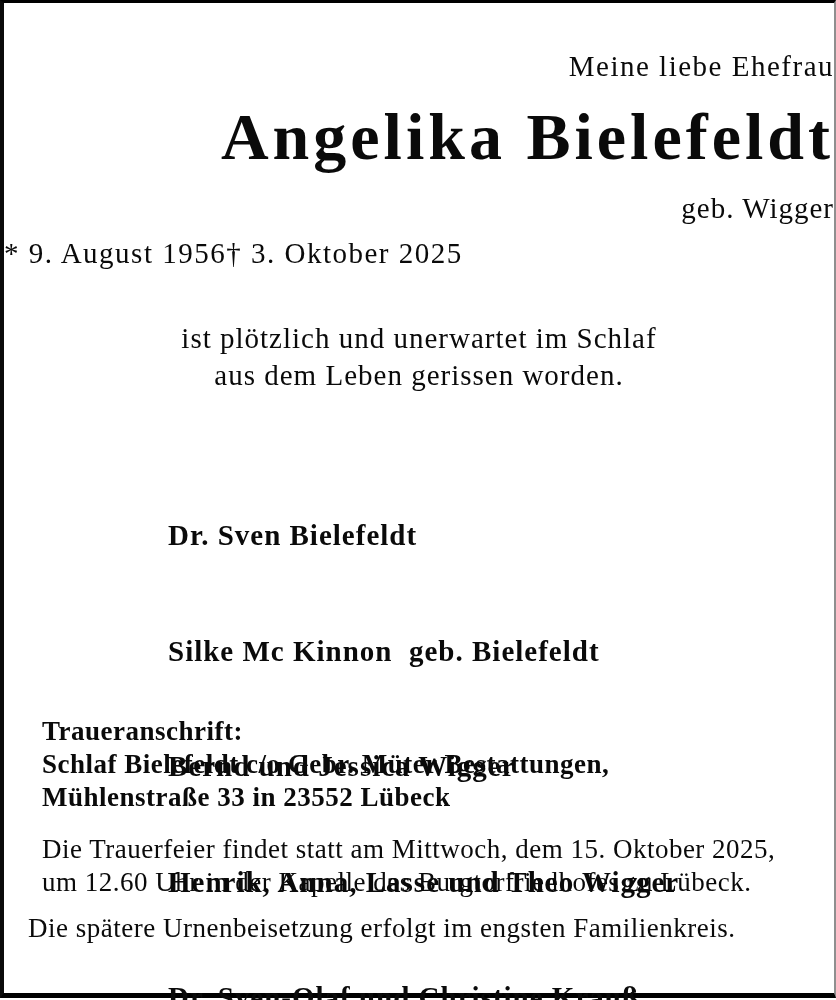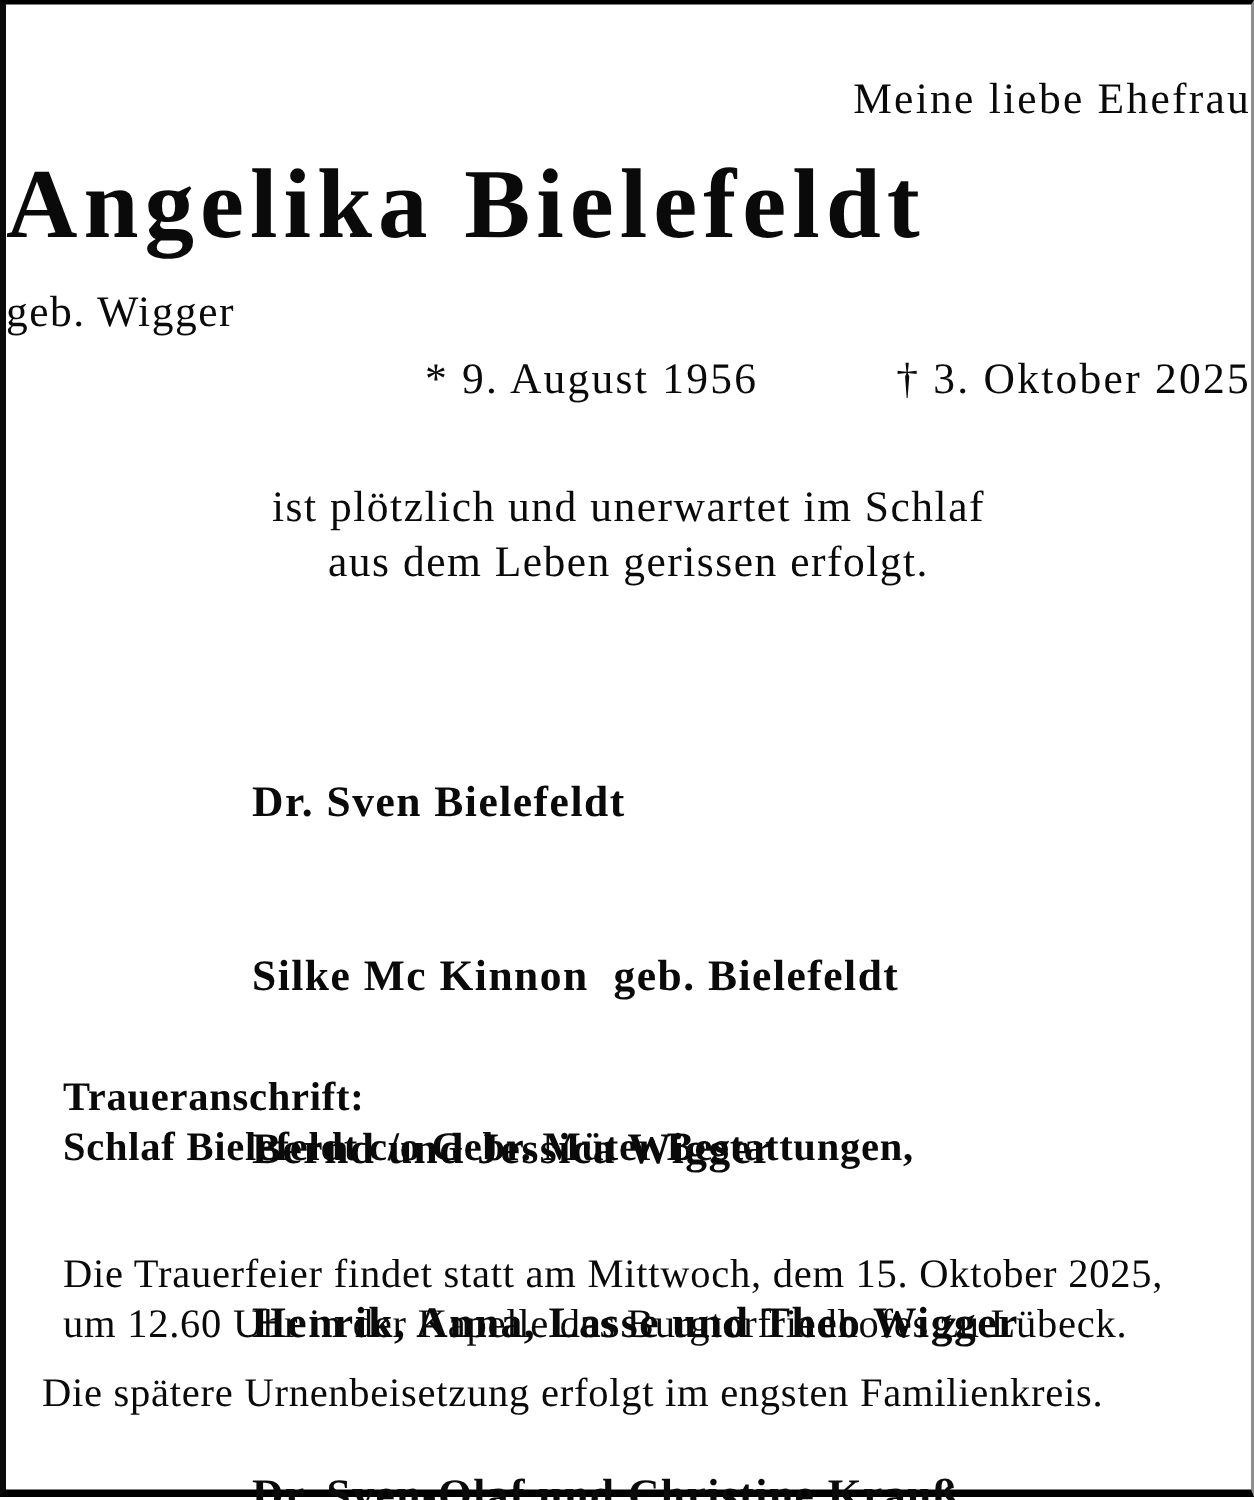--- a/index.html
+++ b/index.html
@@ -33,42 +33,41 @@
     text-align: right;
     font-size: 29px;
     line-height: 1;
     letter-spacing: 1.5px;
   }
   .deceased {
     position: absolute;
     left: 0; right: 0;
     top: 101px;
     margin: 0;
-    text-align: left;
+    text-align: right;
     font-size: 66px;
     line-height: 1;
     font-weight: bold;
     letter-spacing: 4px;
   }
   .maiden {
     position: absolute;
     left: 0; right: 0;
     top: 191px;
-    text-align: left;
+    text-align: right;
     font-size: 29px;
     line-height: 1;
     letter-spacing: 1px;
   }
   .dates {
     position: absolute;
     left: 0; right: 0;
     top: 236px;
     display: flex;
-    justify-content: flex-end;
-    gap: 92px;
+    justify-content: flex-start;
     font-size: 29px;
     line-height: 1;
     letter-spacing: 1.5px;
   }
   .message {
     position: absolute;
     left: 0; right: 0;
     top: 317px;
     text-align: center;
     font-size: 29px;
@@ -123,35 +122,36 @@
 
   <div class="maiden">geb. Wigger</div>
 
   <div class="dates">
     <span>* 9. August 1956</span>
     <span>† 3. Oktober 2025</span>
   </div>
 
   <div class="message">
     <div>ist plötzlich und unerwartet im Schlaf</div>
-    <div>aus dem Leben gerissen erfolgt.</div>
+    <div>aus dem Leben gerissen worden.</div>
   </div>
 
   <div class="mourners">
     <div>Dr. Sven Bielefeldt</div>
     <div>Silke Mc Kinnon&nbsp; geb. Bielefeldt</div>
     <div>Bernd und Jessica Wigger</div>
     <div>Henrik, Anna, Lasse und Theo Wigger</div>
     <div>Dr. Sven-Olaf und Christine Krauß</div>
     
   </div>
 
   <div class="address">
     <div>Traueranschrift:</div>
     <div>Schlaf Bielefeldt c/o Gebr. Müter Bestattungen,</div>
+    <div>Mühlenstraße 33 in 23552 Lübeck</div>
   </div>
 
   <div class="service">
     <div>Die Trauerfeier findet statt am Mittwoch, dem 15. Oktober 2025,</div>
     <div>um 12.60 Uhr in der Kapelle des Burgtorfriedhofes zu Lübeck.</div>
   </div>
 
   <div class="burial">Die spätere Urnenbeisetzung erfolgt im engsten Familienkreis.</div>
 
 </div>

